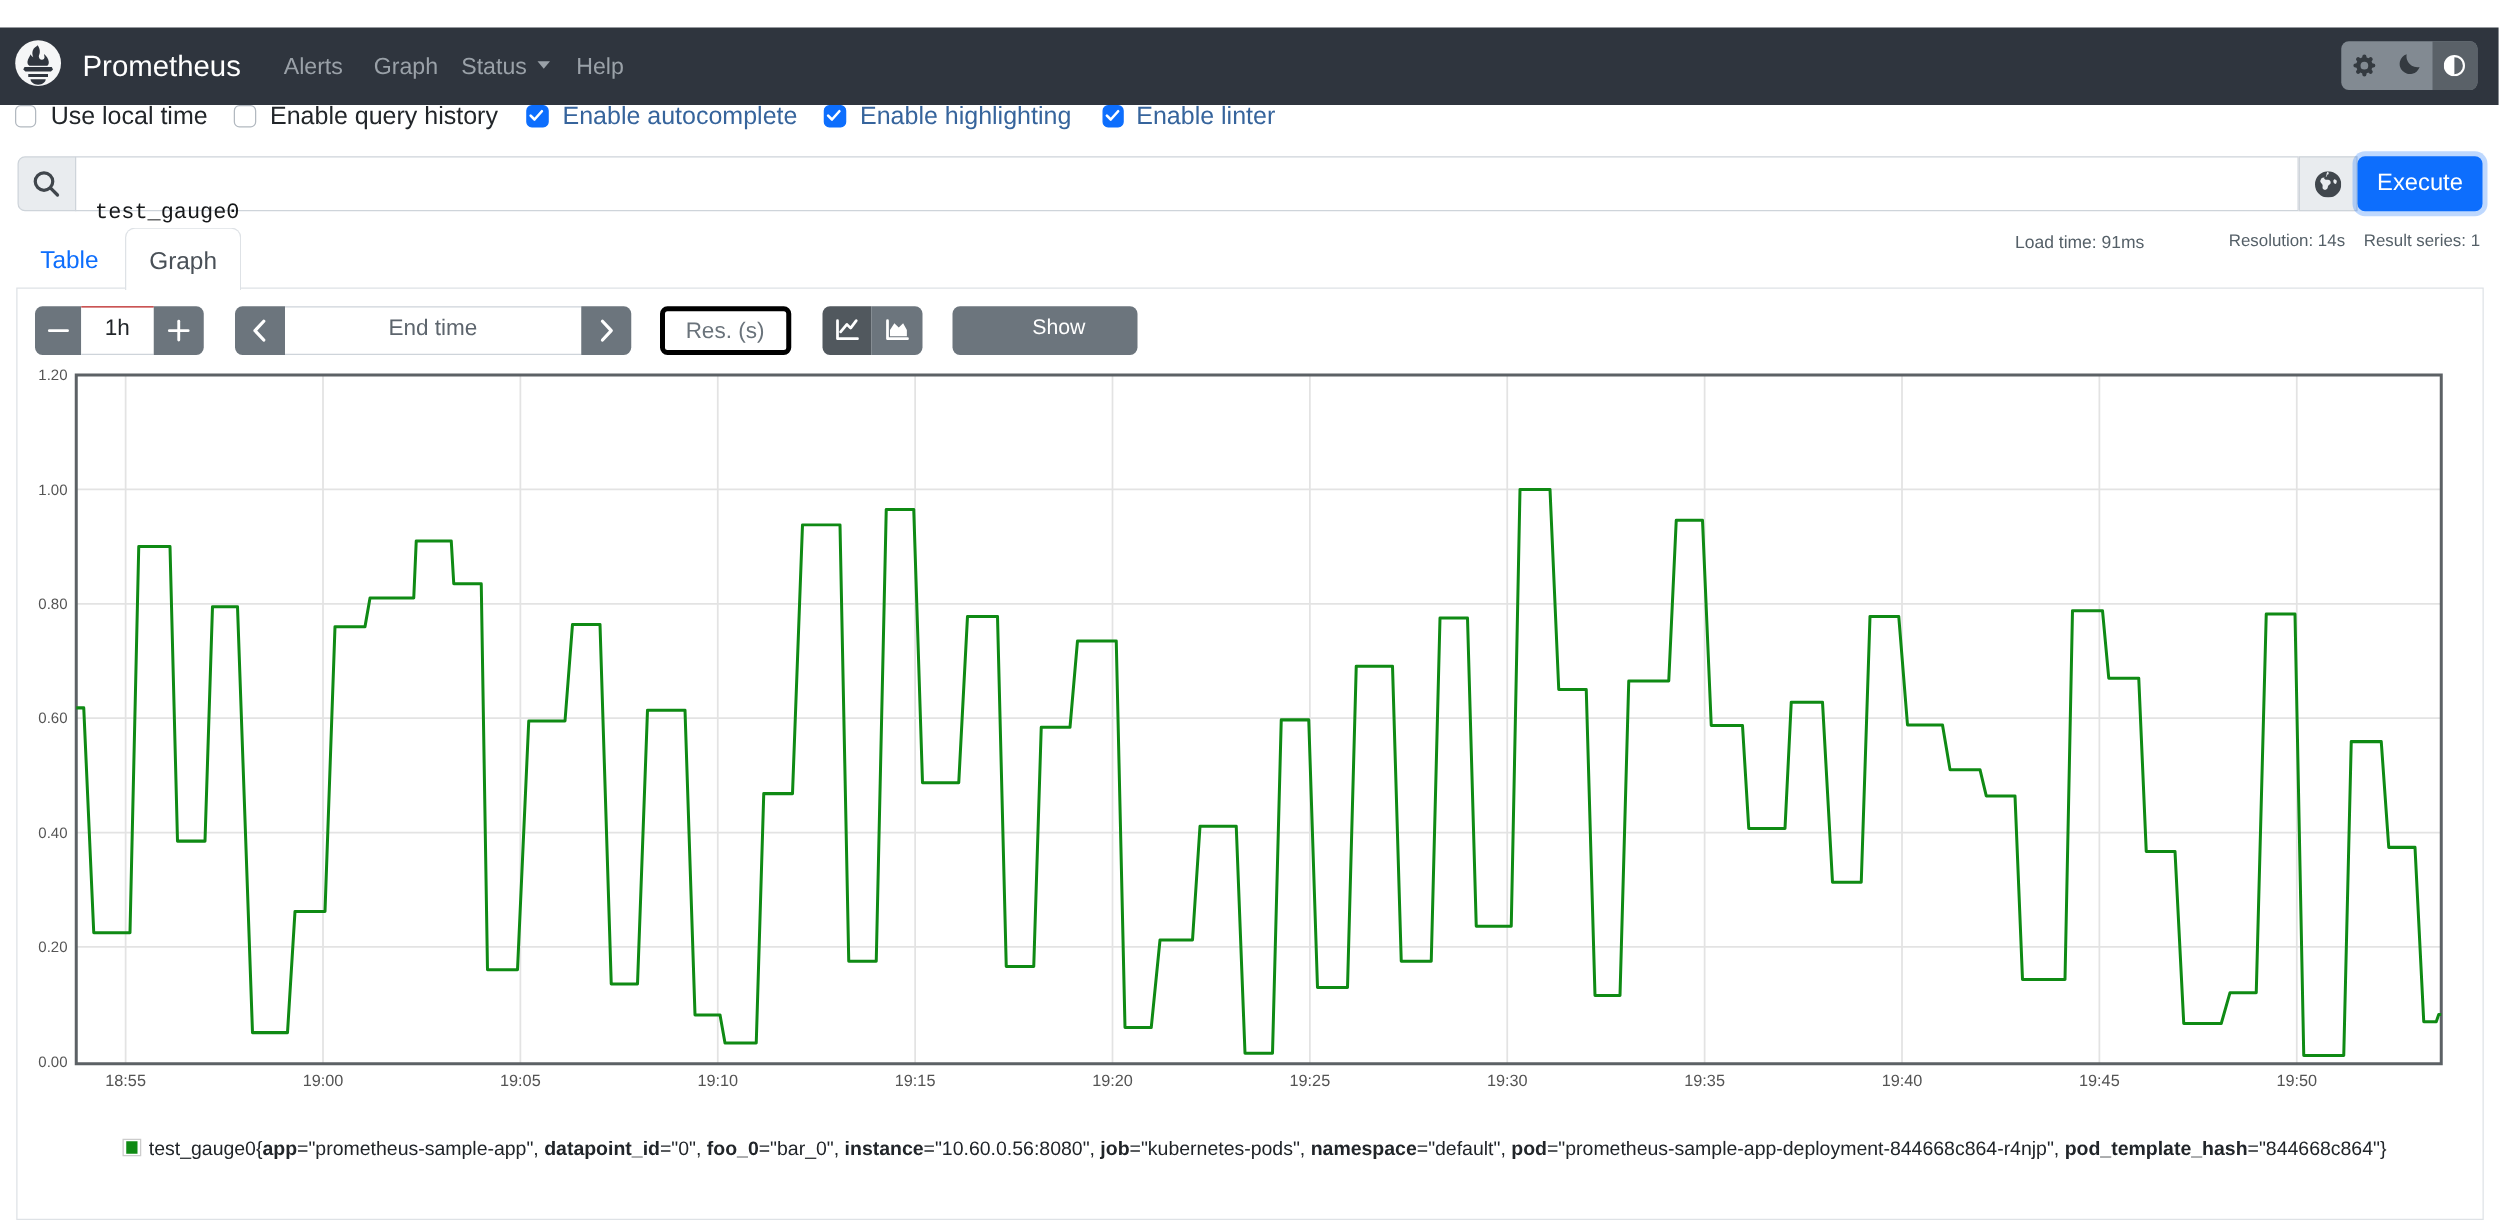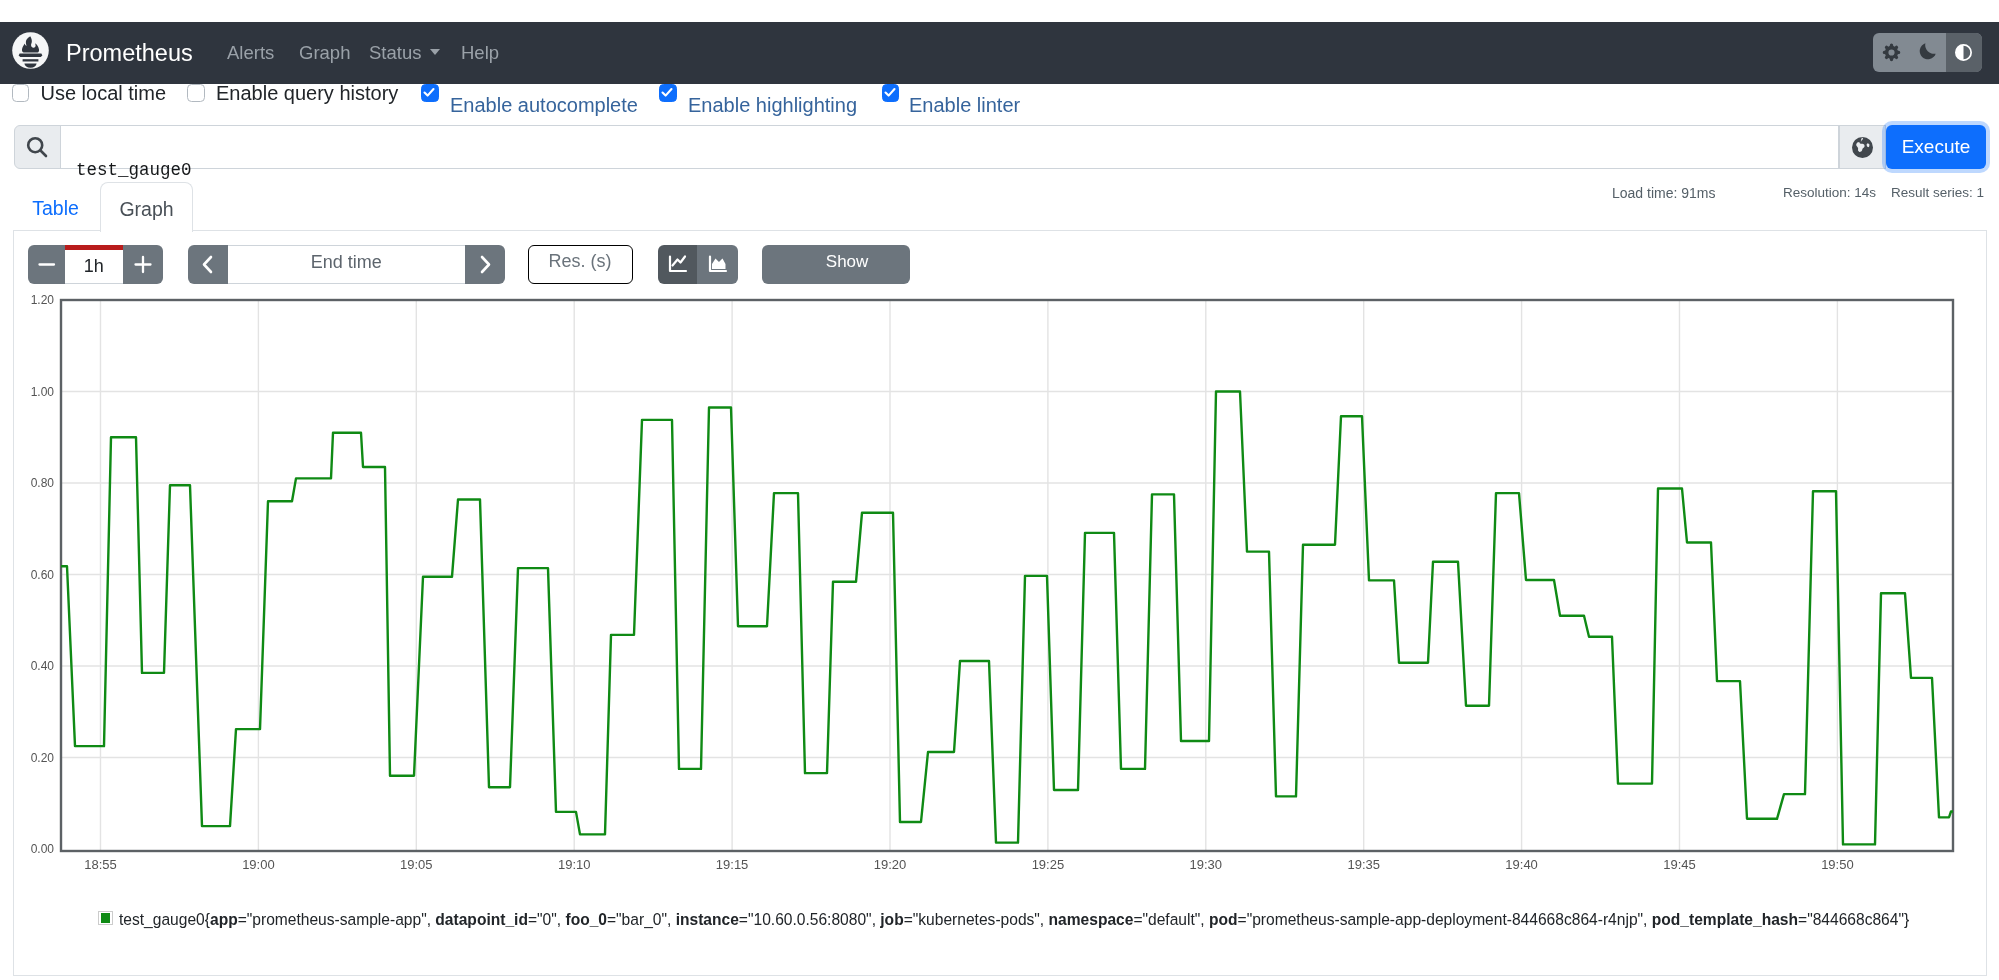--- a/index.html
+++ b/index.html
@@ -7,21 +7,21 @@
 .abs { position:absolute; }
 #page { position:relative; width:1999px; height:980px; }
 
 #nav { position:absolute; left:0; top:0; width:1999px; height:62px; background:#2f353e;margin-top:22px; }
 #nav .brand { position:absolute; left:66px; top:0; line-height:62px; font-size:23.5px; color:#fff; }
 #nav .lnk { position:absolute; top:0; line-height:62px; font-size:18.5px; color:#9aa1a8; }
 
 .cb { position:absolute; top:84px; width:17.5px; height:17.5px; border-radius:4.5px; background:#fff; border:1.6px solid #b2b9c0; }
 .cb.on { background:#0d6efd; border-color:#0d6efd; }
 .cblab { position:absolute; top:75px; line-height:36px; font-size:20px; color:#212529; white-space:nowrap; }
-.cblab.on { color:#36649c;margin-top:12px; }
+.cblab.on { color:#36649c; }
 .grp { position:absolute; height:39px; top:245px; }
 </style>
 </head>
 <body>
 <div id="page">
 
 <div id="nav">
   <svg class="abs" style="left:12px;top:9.5px" width="37" height="37" viewBox="0 0 37 37">
     <circle cx="18.5" cy="18.5" r="18.3" fill="#f5f6f7"></circle>
     <path fill="#2f353e" d="M18.2,4.2 C19.5,6.4 20.1,8.2 19.8,10.1 C19.6,11.4 18.9,12.3 19.1,13.5 C19.3,14.8 20.2,15.6 21.4,15.7 C22.7,15.8 23.7,14.9 23.6,13.6 C23.55,12.8 23.2,12.1 23.3,11.2 C25.2,12.9 26.7,15.0 27.0,17.4 C27.2,19.2 26.6,20.1 25.7,20.6 L11.5,20.6 C10.5,20.0 9.8,19.0 10.0,17.2 C10.3,14.9 11.8,13.4 12.5,11.4 C13.0,12.5 13.5,13.2 14.6,13.7 C13.8,11.8 13.6,10.0 14.3,8.1 C15.0,6.3 17.2,5.1 18.2,4.2 Z"></path>
@@ -99,38 +99,38 @@
     <div class="abs" style="left:1891px;top:185px;font-size:13.5px;color:#556068;line-height:16px;">Result series: 1</div>
 
 <div class="abs" style="left:13px;top:230px;width:1974px;height:746px;border:1px solid #dee2e6;background:#fff;"></div>
 <div class="abs" style="left:14px;top:182px;width:83px;text-align:center;line-height:52px;font-size:19.5px;color:#0d6efd;">Table</div>
 <div class="abs" style="left:100px;top:182px;width:93px;height:49.5px;background:#fff;border:1px solid #dee2e6;border-bottom:none;border-radius:8px 8px 0 0;text-align:center;line-height:52px;font-size:19.5px;color:#495057;">Graph</div>
 
 <div class="grp" style="left:27.5px;width:37.5px;background:#6c757d;border-radius:6px 0 0 6px;">
   <svg width="37.5" height="39" viewBox="0 0 37.5 39">
         <line x1="11.5" y1="19.5" x2="26" y2="19.5" stroke="#fff" stroke-width="2.3" stroke-linecap="round"></line>
       </svg></div>
-<div class="grp" style="left:65px;width:57.5px;background:#fff;border-top:5px solid #b91c1c;border-bottom:1px solid #ced4da;text-align:center;line-height:32px;font-size:18px;color:#212529;">1h</div>
+<div class="grp" style="left:65px;width:57.5px;background:#fff;border-top:1px solid #b91c1c;border-bottom:1px solid #ced4da;text-align:center;line-height:32px;font-size:18px;color:#212529;">1h</div>
 <div class="grp" style="left:122.5px;width:40px;background:#6c757d;border-radius:0 6px 6px 0;">
   <svg width="40" height="39" viewBox="0 0 40 39">
         <line x1="12.5" y1="19.5" x2="27.5" y2="19.5" stroke="#fff" stroke-width="2.3" stroke-linecap="round"></line>
         <line x1="20" y1="12" x2="20" y2="27" stroke="#fff" stroke-width="2.3" stroke-linecap="round"></line>
       </svg></div>
 
 <div class="grp" style="left:187.5px;width:40px;background:#6c757d;border-radius:6px 0 0 6px;">
   <svg width="40" height="39" viewBox="0 0 40 39">
         <path d="M23,12 L16,19.5 L23,27" fill="none" stroke="#fff" stroke-width="2.6" stroke-linecap="round" stroke-linejoin="round"></path>
       </svg></div>
 <div class="grp" style="left:227.5px;width:237.5px;background:#fff;border-top:1px solid #ced4da;border-bottom:1px solid #ced4da;text-align:center;line-height:32px;font-size:18px;color:#5d656d;">End time</div>
 <div class="grp" style="left:465px;width:40px;background:#6c757d;border-radius:0 6px 6px 0;">
   <svg width="40" height="39" viewBox="0 0 40 39">
         <path d="M17,12 L24,19.5 L17,27" fill="none" stroke="#fff" stroke-width="2.6" stroke-linecap="round" stroke-linejoin="round"></path>
       </svg></div>
 
-<div class="grp" style="left:527.5px;width:105px;background:#fff;border:1px solid #000000;border-radius:6px;text-align:center;line-height:31px;font-size:18px;color:#6a737b;">Res. (s)</div>
+<div class="grp" style="left:527.5px;width:105px;background:#fff;border:4px solid #000000;border-radius:6px;text-align:center;line-height:31px;font-size:18px;color:#6a737b;">Res. (s)</div>
 
 <div class="grp" style="left:657.5px;width:39.3px;background:#51585e;border-radius:6px 0 0 6px;">
   <svg width="39.3" height="39" viewBox="0 0 39.3 39">
         <path d="M12,11.5 L12,26 L28,26" fill="none" stroke="#fff" stroke-width="2.2" stroke-linecap="round" stroke-linejoin="round"></path>
         <path d="M14.5,20.5 L19.5,14.5 L22.5,17.5 L27,11.5" fill="none" stroke="#fff" stroke-width="2.2" stroke-linecap="round" stroke-linejoin="round"></path>
       </svg></div>
 <div class="grp" style="left:696.8px;width:40.8px;background:#6c757d;border-radius:0 6px 6px 0;">
   <svg width="40.8" height="39" viewBox="0 0 40.8 39">
         <path d="M13,11.5 L13,26 L29,26" fill="none" stroke="#fff" stroke-width="2.2" stroke-linecap="round" stroke-linejoin="round"></path>
         <path fill="#fff" d="M15,24 L15,19 L18.5,13.5 L22,17 L25.5,13.5 L28.5,19 L28.5,24 z"></path>

